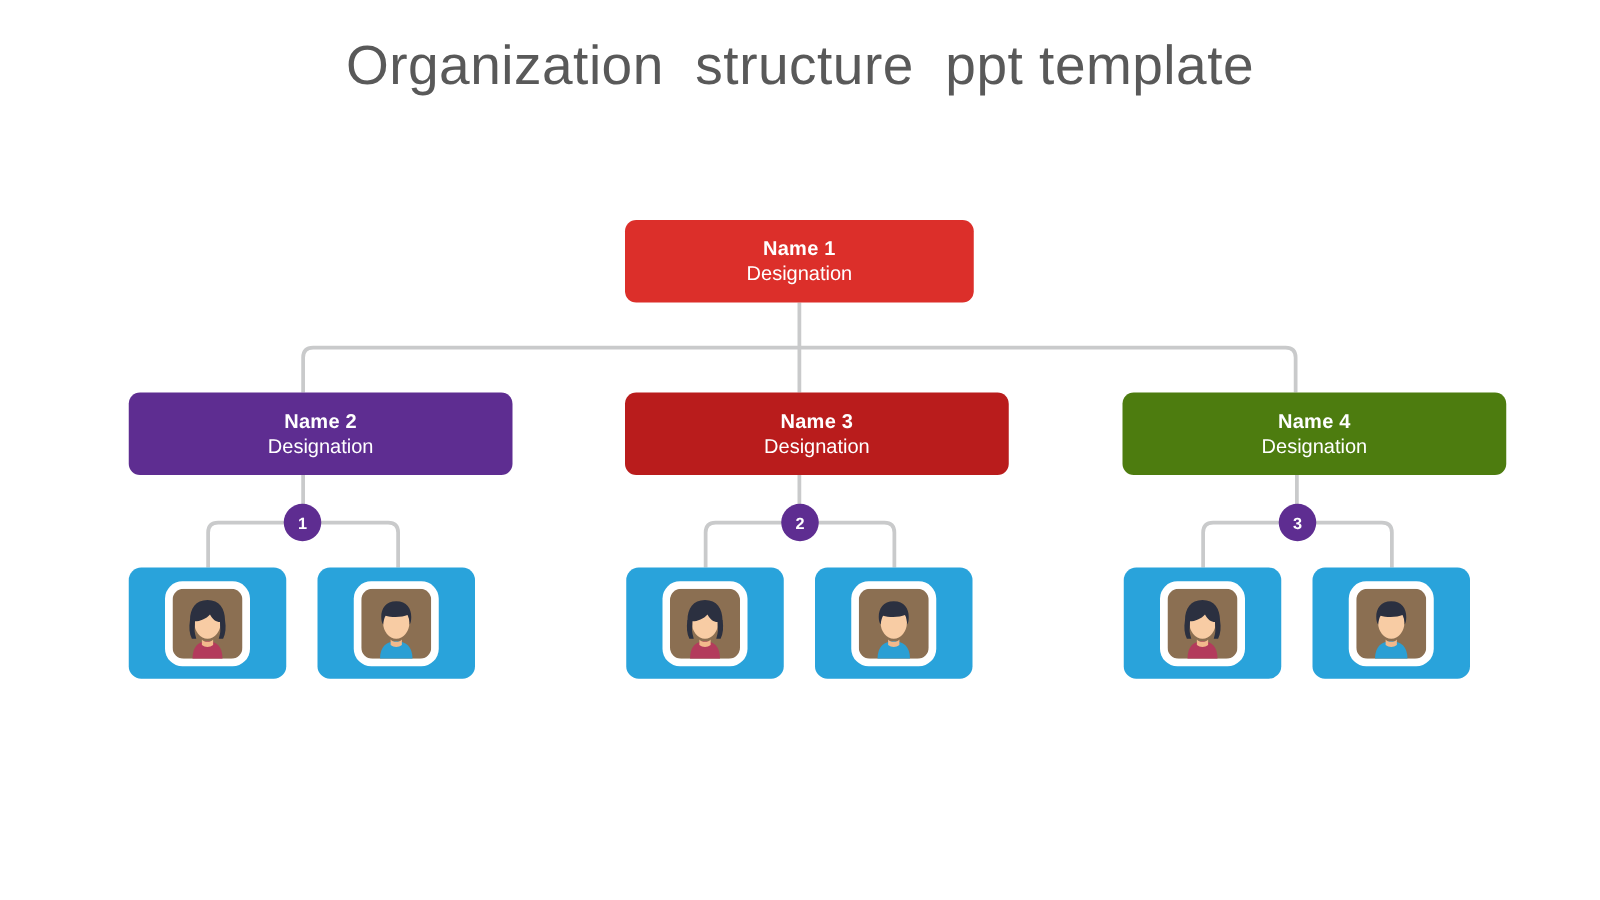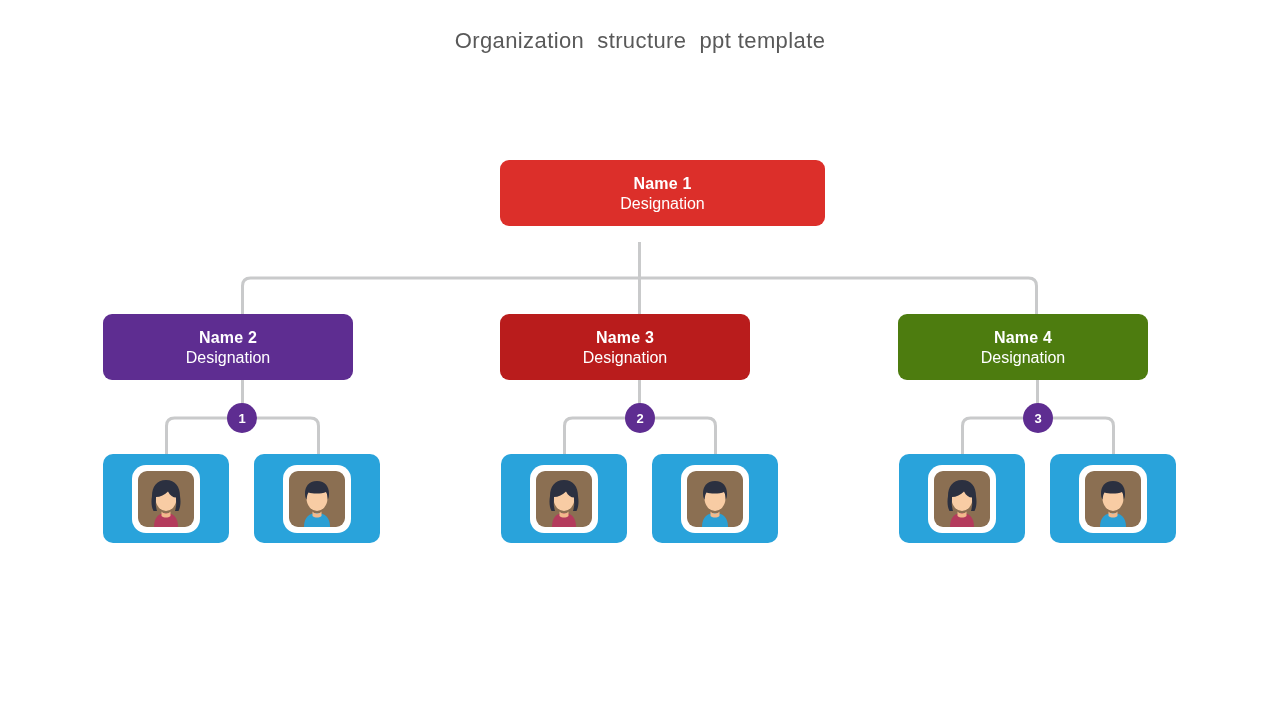--- a/index.html
+++ b/index.html
@@ -23,21 +23,21 @@
     background: #ffffff;
   }
 
   
   #slide-title {
     position: absolute;
     left: 0;
     top: 28px;
     width: 1280px;
     text-align: center;
-    font-size: 22px;
+    font-size: 44px;
     font-weight: 400;
     color: #595959;
     letter-spacing: 0.4px;
     white-space: pre;
   }
 
   
   #connectors {
     position: absolute;
     left: 0; top: 0;
@@ -66,27 +66,27 @@
   }
   .node-desig {
     font-size: 16px;
     font-weight: 400;
     line-height: 17px;
     margin-top: 1px;
   }
 
   #node-root {
     left: 500px;
-    top: 160px;
-    width: 325px;
+    top: 176px;
+    width: 279px;
     height: 66px;
   }
   .node-level2 {
     top: 314px;
-    width: 250px;
+    width: 307px;
     height: 66px;
   }
   #node-l2-0 { left: 103px; }
   #node-l2-1 { left: 500px; }
   #node-l2-2 { left: 898px; }
 
   
   .badge {
     position: absolute;
     width: 30px;

